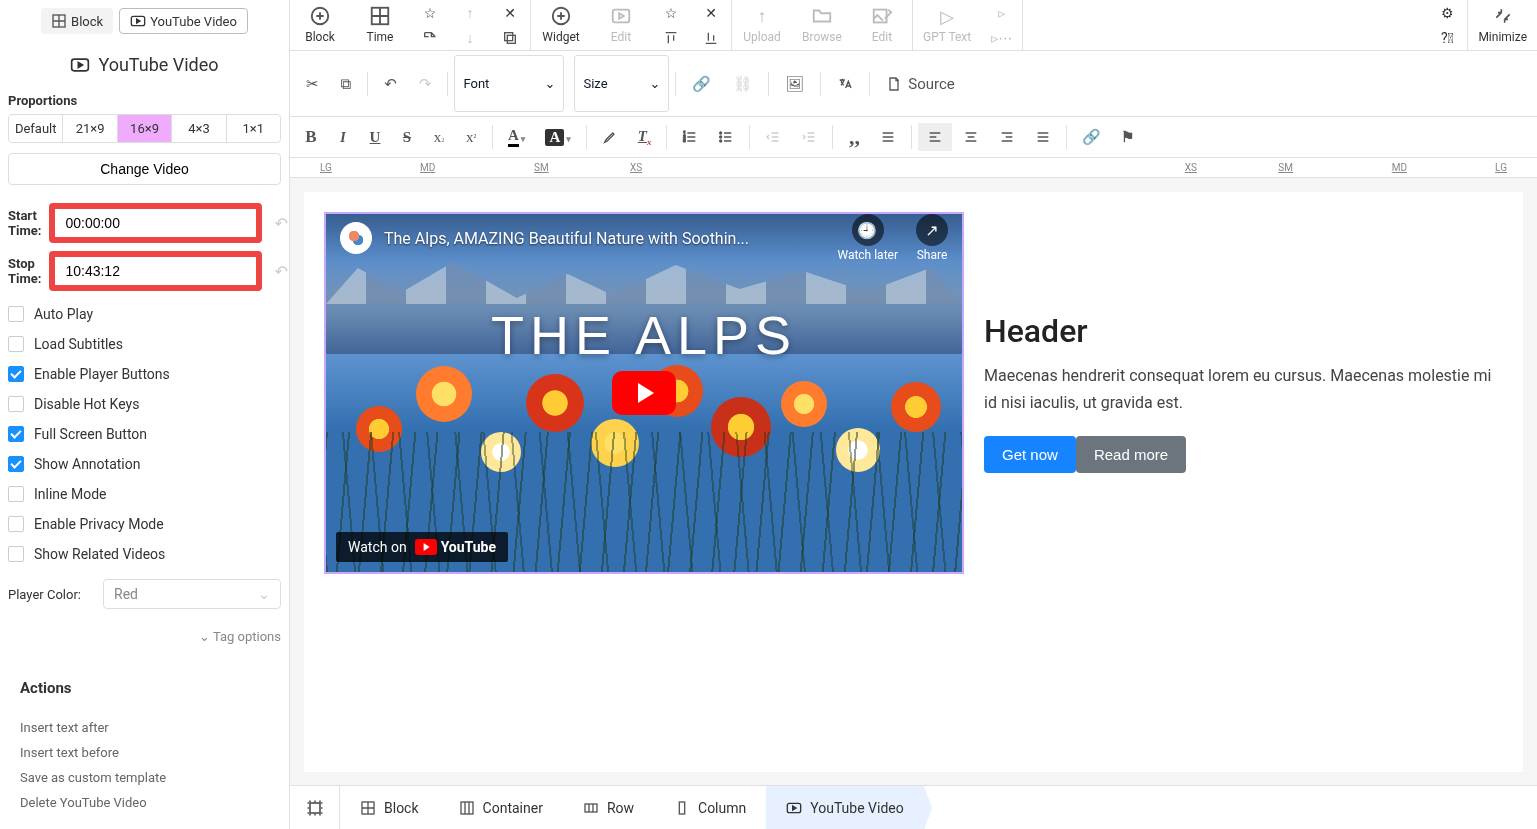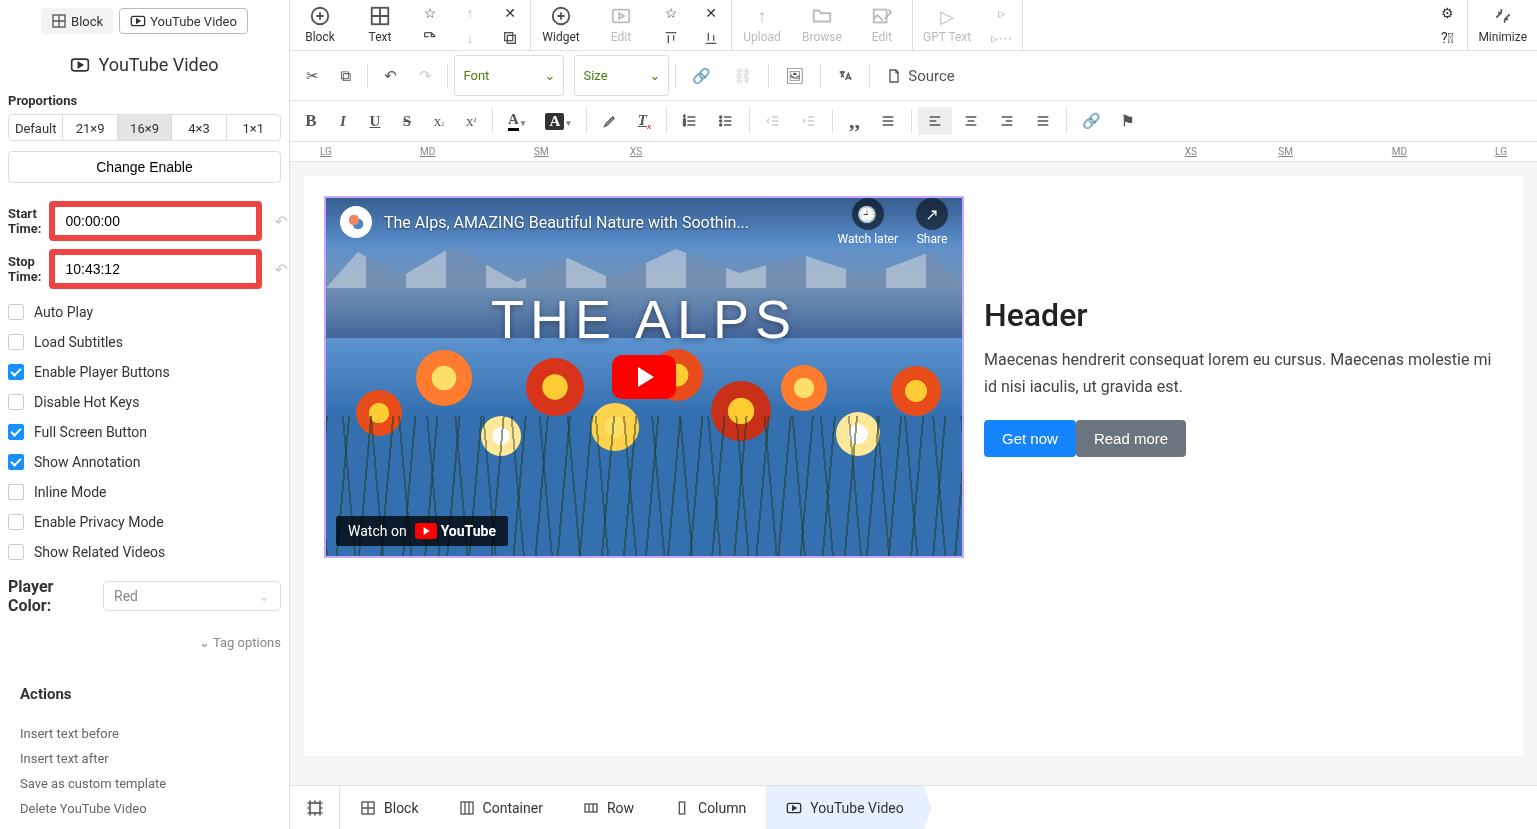--- a/index.html
+++ b/index.html
@@ -7,52 +7,52 @@
 .sidebar { width: 290px; border-right: 1px solid #e0e0e0; padding: 8px; overflow-y: auto; display: flex; flex-direction: column; }
 .sidebar-tabs { display: flex; gap: 6px; justify-content: center; margin-bottom: 10px; }
 .sidebar-tab { display: flex; align-items: center; gap: 4px; padding: 4px 10px; border-radius: 4px; cursor: pointer; font-size: 13px; }
 .sidebar-tab.inactive { background: #f3f3f3; }
 .sidebar-tab.active { border: 1px solid #bbb; }
 .sidebar-title { display: flex; align-items: center; justify-content: center; gap: 8px; font-size: 18px; margin: 10px 0 18px; }
 .section-label { font-weight: bold; font-size: 13px; margin-bottom: 6px; }
 .prop-row { display: flex; border: 1px solid #ddd; border-radius: 4px; margin-bottom: 10px; overflow: hidden; }
 .prop-btn { flex: 1; text-align: center; padding: 6px 4px; font-size: 13px; border-right: 1px solid #ddd; cursor: pointer; }
 .prop-btn:last-child { border-right: none; }
-.prop-btn.active { background: #e5e5e5; }
+.prop-btn.active { background: #f0abfc; }
 .change-video-btn { width: 100%; border: 1px solid #ddd; border-radius: 4px; padding: 7px; background: #fff; cursor: pointer; text-align: center; margin-bottom: 18px; font-size: 14px; }
 .time-row { display: flex; align-items: center; margin-bottom: 8px; gap: 8px; }
 .time-label { width: 75px; font-weight: bold; font-size: 13px; }
 .time-input { flex: 1; border: 6px solid #ef4444; border-radius: 4px; padding: 6px 10px; font-size: 14px; }
 .undo-icon { color: #ccc; cursor: pointer; padding: 0 4px; font-size: 16px; }
 .check-row { display: flex; align-items: center; gap: 10px; margin: 7px 0; cursor: pointer; }
 .check { width: 16px; height: 16px; border: 1px solid #ccc; border-radius: 2px; position: relative; flex-shrink: 0; }
 .check.checked { background: #1890ff; border-color: #1890ff; }
 .check.checked::after { content: ""; position: absolute; left: 4px; top: 1px; width: 4px; height: 8px; border: solid #fff; border-width: 0 2px 2px 0; transform: rotate(45deg); }
 .color-row { display: flex; align-items: center; gap: 10px; margin-top: 10px; }
-.color-label { font-weight: bold; font-size: 16px; width: 85px; }
+.color-label { font-weight: normal; font-size: 13px; width: 85px; }
 .color-select { flex: 1; border: 1px solid #ddd; border-radius: 4px; padding: 6px 10px; font-size: 14px; display: flex; justify-content: space-between; align-items: center; cursor: pointer; color: #888; }
 .tag-options { text-align: right; color: #888; font-size: 13px; margin-top: 20px; cursor: pointer; }
 .actions-section { margin-top: 35px; }
 .actions-header { font-weight: bold; font-size: 15px; margin-bottom: 18px; padding-left: 12px; }
 .action-link { color: #666; font-size: 13px; padding: 5px 12px; cursor: pointer; }
 .main { flex: 1; display: flex; flex-direction: column; }
 .topbar { display: flex; border-bottom: 1px solid #e0e0e0; }
 .topbar-group { display: flex; border-right: 1px solid #e0e0e0; }
 .topbar-btn { display: flex; flex-direction: column; align-items: center; justify-content: center; padding: 8px 14px; cursor: pointer; font-size: 12px; gap: 4px; min-width: 40px; }
 .topbar-btn.wide { min-width: 60px; padding: 6px 10px; }
 .topbar-btn.disabled { color: #bbb; }
 .topbar-icon { font-size: 18px; height: 20px; display: flex; align-items: center; justify-content: center; }
 .topbar-btn.small .topbar-icon { font-size: 14px; }
 .topbar-col { display: flex; flex-direction: column; justify-content: space-around; }
 .topbar-col .topbar-btn { padding: 2px 10px; font-size: 14px; }
 .topbar-right { margin-left: auto; display: flex; }
 .format-bar { display: flex; align-items: center; border-bottom: 1px solid #e0e0e0; padding: 4px 6px; gap: 2px; }
 .fb-btn { padding: 6px 10px; cursor: pointer; color: #555; font-size: 15px; display: flex; align-items: center; justify-content: center; min-width: 30px; }
 .fb-sep { width: 1px; background: #e0e0e0; height: 24px; margin: 0 4px; }
-.fb-select { border: 1px solid #ddd; border-radius: 3px; padding: 12px 8px; font-size: 13px; display: flex; justify-content: space-between; align-items: center; cursor: pointer; color: #4d7c0f; }
+.fb-select { border: 1px solid #ddd; border-radius: 3px; padding: 20px 8px; font-size: 13px; display: flex; justify-content: space-between; align-items: center; cursor: pointer; color: #0f172a; }
 .fb-select.font { width: 110px; }
 .fb-select.size { width: 95px; }
 .format-bar2 { display: flex; align-items: center; border-bottom: 1px solid #e0e0e0; padding: 4px 6px; gap: 2px; position: relative; }
 .fb2-btn { padding: 6px 9px; cursor: pointer; color: #555; font-size: 15px; font-weight: bold; display: flex; align-items: center; justify-content: center; min-width: 30px; position: relative; }
 .fb2-btn.active { background: #eee; }
 .fb2-btn .dd::after { content: "▾"; font-size: 9px; margin-left: 2px; color: #888; }
 .bp-ruler { display: flex; border-bottom: 1px solid #e0e0e0; height: 20px; font-size: 10px; color: #888; align-items: center; position: relative; }
 .bp-label { position: absolute; text-decoration: underline; }
 .canvas { flex: 1; background: #f5f5f5; padding: 14px; overflow: auto; }
 .page { background: #fff; height: 580px; padding: 20px; position: relative; }
@@ -124,21 +124,21 @@
 
   <div class="section-label">Proportions</div>
   <div class="prop-row">
     <div class="prop-btn">Default</div>
     <div class="prop-btn">21×9</div>
     <div class="prop-btn active">16×9</div>
     <div class="prop-btn">4×3</div>
     <div class="prop-btn">1×1</div>
   </div>
 
-  <button class="change-video-btn">Change Enable</button>
+  <button class="change-video-btn">Change Video</button>
 
   <div class="time-row">
     <span class="time-label">Start Time:</span>
     <input class="time-input" value="00:00:00" style="">
     <span class="undo-icon">↶</span>
   </div>
   <div class="time-row">
     <span class="time-label">Stop Time:</span>
     <input class="time-input" value="10:43:12" style="">
     <span class="undo-icon">↶</span>
@@ -189,22 +189,22 @@
     </div>
   </div>
 
   <div class="tag-options">
     <span>⌄</span>
     <span>Tag options</span>
   </div>
 
   <div class="actions-section">
     <div class="actions-header">Actions</div>
+    <div class="action-link">Insert text after</div>
     <div class="action-link">Insert text before</div>
-    <div class="action-link">Insert text after</div>
     <div class="action-link">Save as custom template</div>
     <div class="action-link">Delete YouTube Video</div>
   </div>
 </div>
 
 <div class="main">
 
   <div class="topbar">
     <div class="topbar-group">
       <div class="topbar-btn wide">
@@ -216,21 +216,21 @@
           </span>
         <span>Block</span>
       </div>
       <div class="topbar-btn wide">
         <span class="topbar-icon">
             <svg width="22" height="22" viewBox="0 0 24 24" fill="none" stroke="#555" stroke-width="2">
               <rect x="3" y="3" width="18" height="18"></rect>
               <path d="M3 12h18M12 3v18"></path>
             </svg>
           </span>
-        <span>Text</span>
+        <span>Time</span>
       </div>
       <div class="topbar-col">
         <div class="topbar-btn small">
             <span class="topbar-icon">☆</span>
           </div>
         <div class="topbar-btn small">
             <span class="topbar-icon">
               <svg width="16" height="16" viewBox="0 0 24 24" fill="none" stroke="#555" stroke-width="2">
                 <path d="M4 4h10l6 6M4 4v6h6M14 4v6h6"></path>
               </svg>

